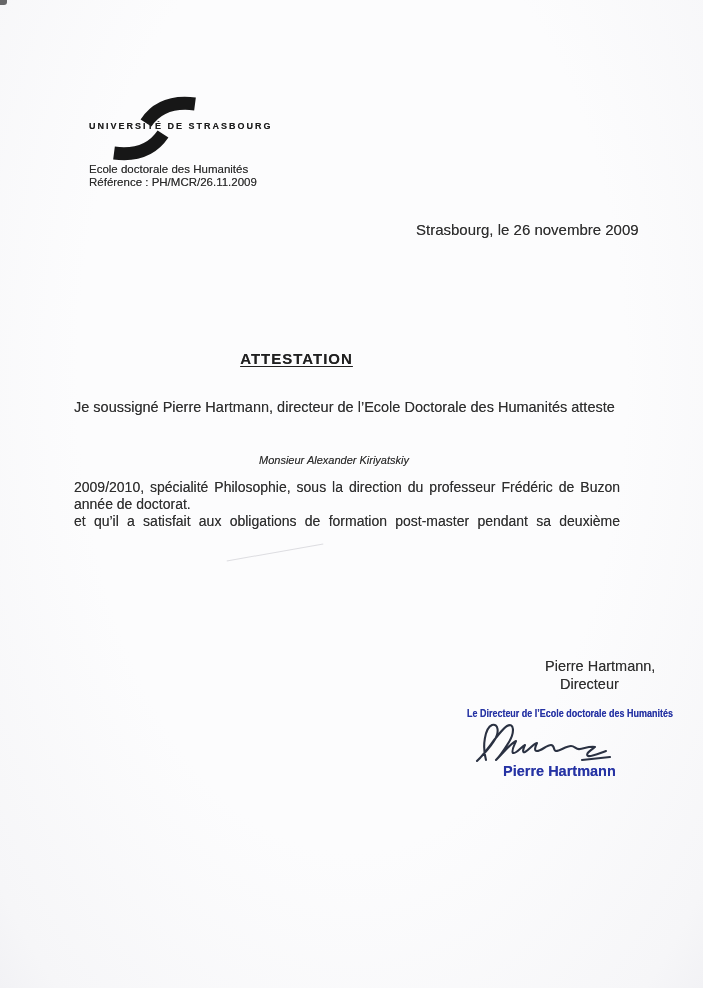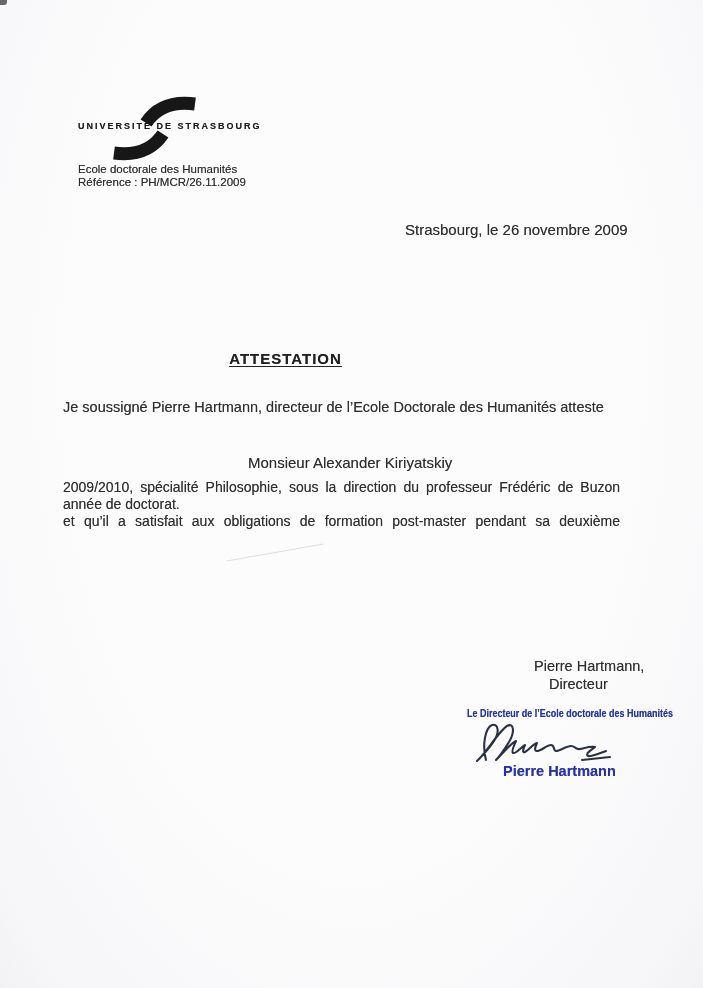--- a/index.html
+++ b/index.html
@@ -10,21 +10,21 @@
   .page {
     position: relative;
     width: 703px;
     height: 988px;
     margin: 0 auto;
     background: radial-gradient(ellipse at 50% 38%, #fcfcfd 55%, #f6f6f8 92%, #f2f2f5 100%);
     overflow: hidden;
     color: #2e2e2e;
   }
   .page * { position: absolute; }
-  .soft { text-shadow: 0 0 0.6px rgba(40,40,40,0.55); }
+  .soft { text-shadow: 0 0 0.6px rgba(40,40,40,0.55); margin-left: 11px; }
 
   
   .corner-speck { left: 0; top: 0; width: 7px; height: 5px; background: #4d4d4f; opacity: .85; border-radius: 0 0 3px 0; }
   .crease { left: 226px; top: 552px; width: 98px; height: 1px; background: #dddde1; transform: rotate(-10deg); }
 
   
   .logo-svg { left: 111px; top: 96px; width: 88px; height: 68px; }
   .univ-name {
     left: 78px; top: 121px;
     font-size: 9px; font-weight: bold; letter-spacing: 2px;
@@ -38,21 +38,21 @@
   .doc-title {
     left: 0; top: 350px; width: 571px; position: absolute;
     text-align: center; font-size: 15px; font-weight: bold;
     letter-spacing: 1px; color: #202020;
     text-decoration: underline; text-underline-offset: 2px;
   }
 
   .intro { left: 63px; top: 399px; width: 600px; font-size: 14.5px; line-height: 17px; }
   .intro div { position: static; white-space: nowrap; }
 
-  .student-name { left: 248px; top: 454px; font-size: 15px; white-space: nowrap; }
+  .student-name { left: 248px; top: 454px; font-size: 11px; white-space: nowrap; font-style: italic; }
 
   .paragraph { left: 63px; top: 479px; width: 557px; font-size: 14px; line-height: 17.1px; }
   .paragraph .para-line { position: static; }
   .justify-full { text-align: justify; text-align-last: justify; }
   sup.ord { position: static; font-size: 9px; vertical-align: super; line-height: 0; }
 
   .sig-name  { left: 534px; top: 658px; font-size: 14.5px; white-space: nowrap; }
   .sig-title { left: 549px; top: 676px; font-size: 14.5px; white-space: nowrap; }
 
   

